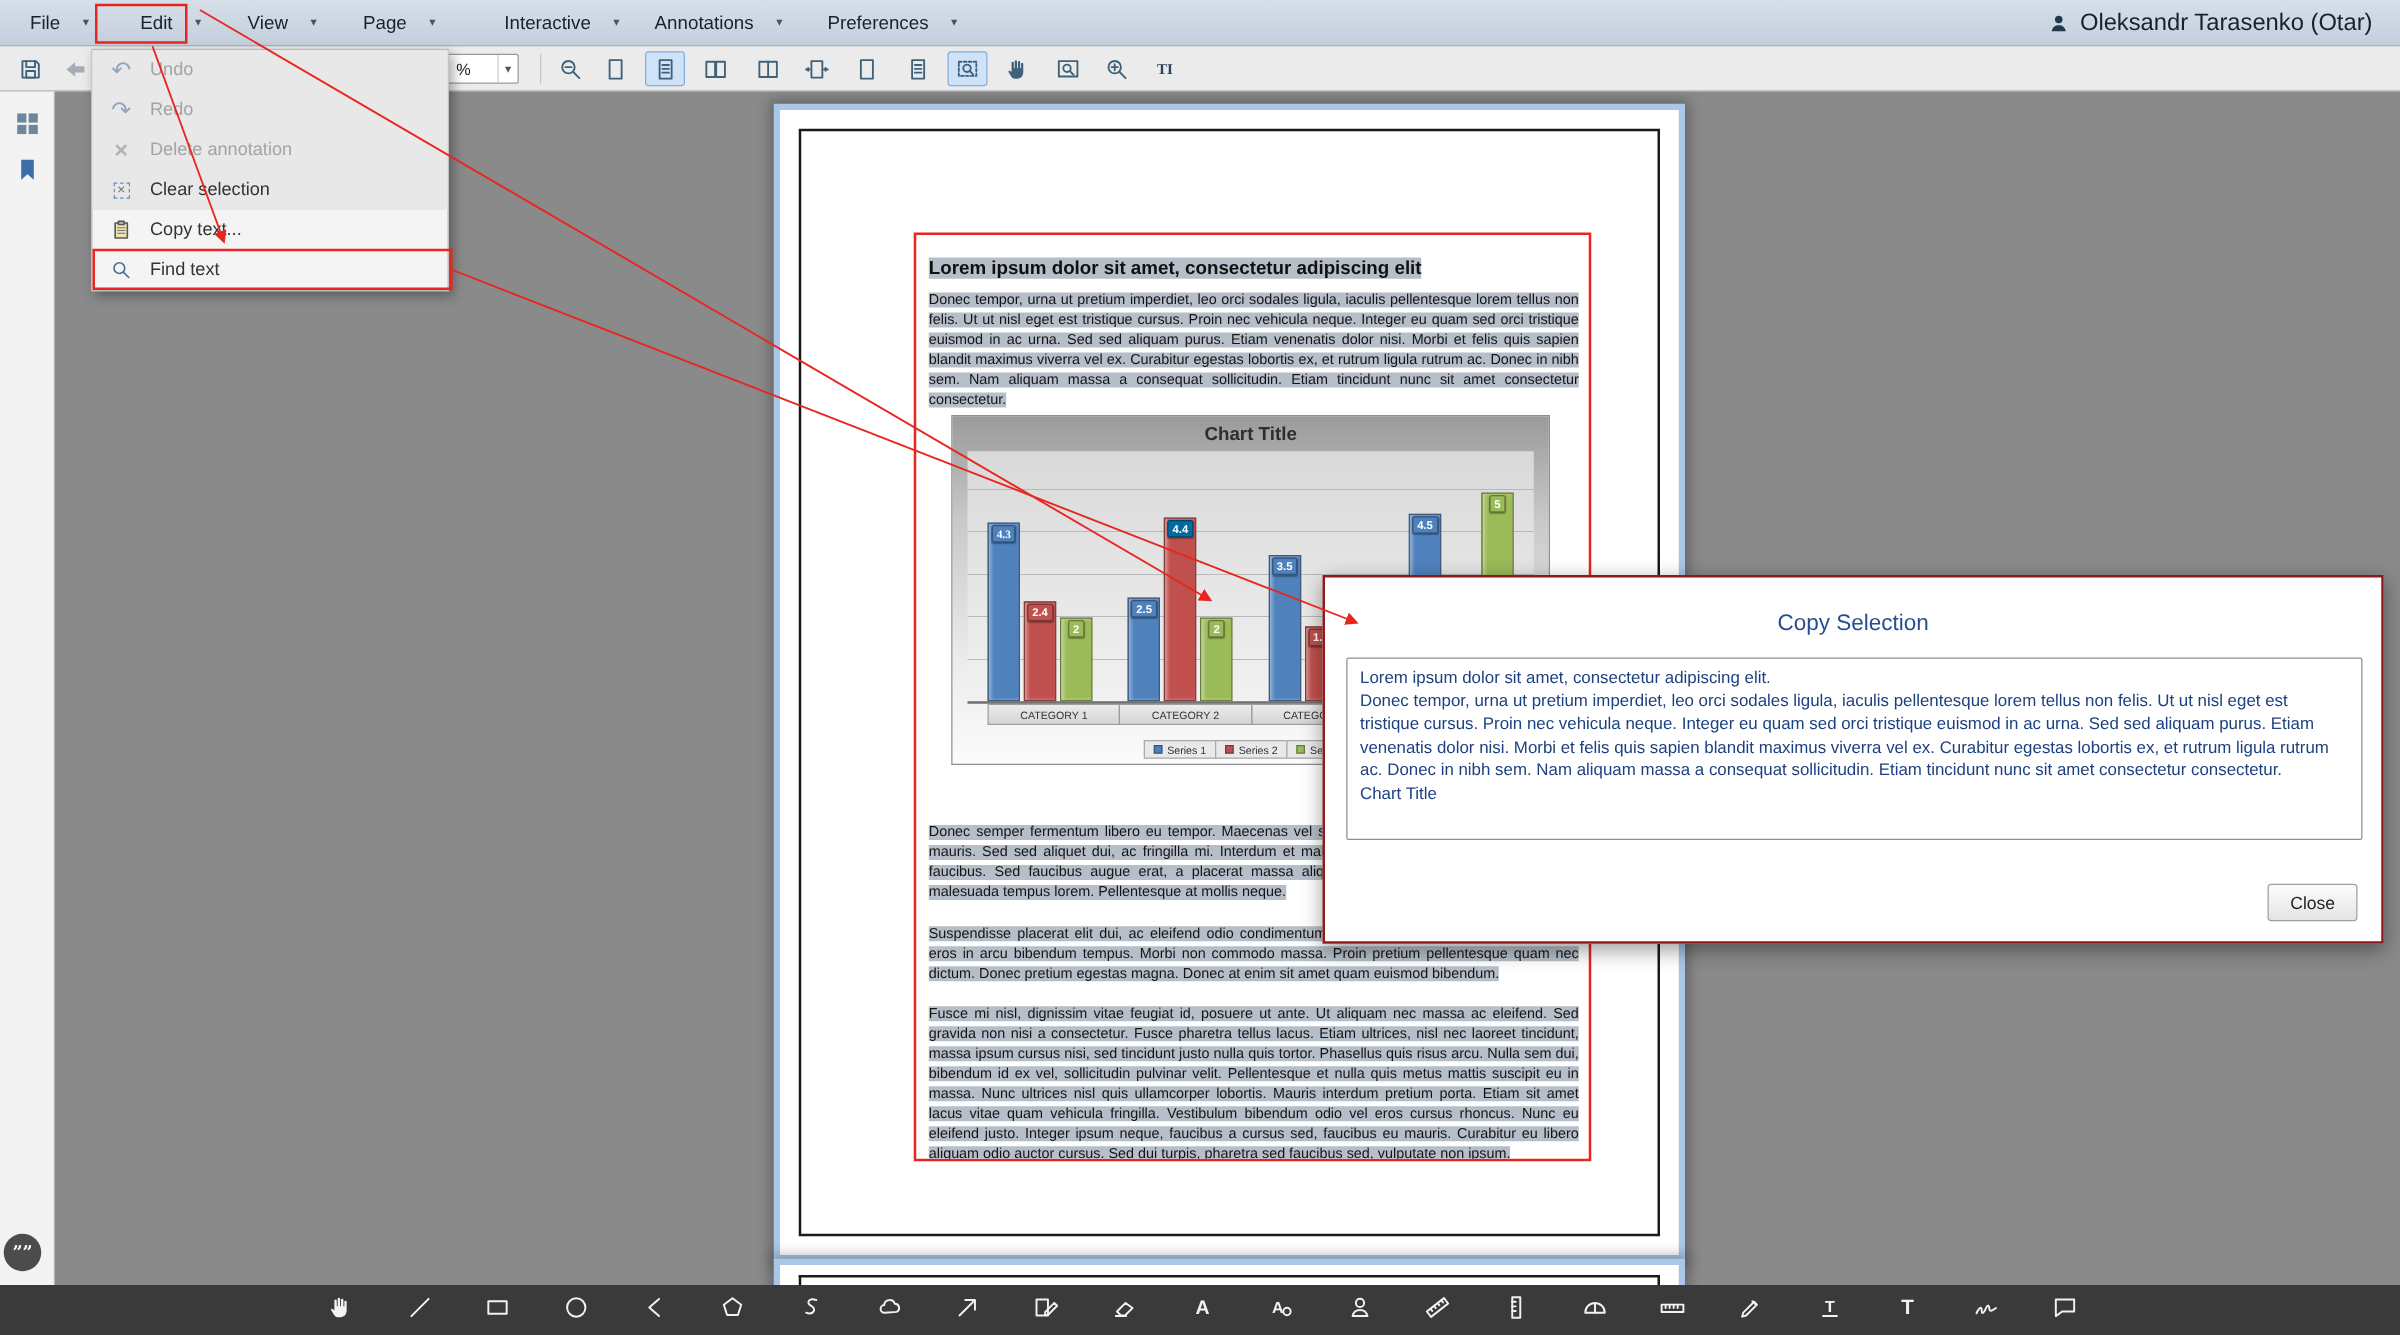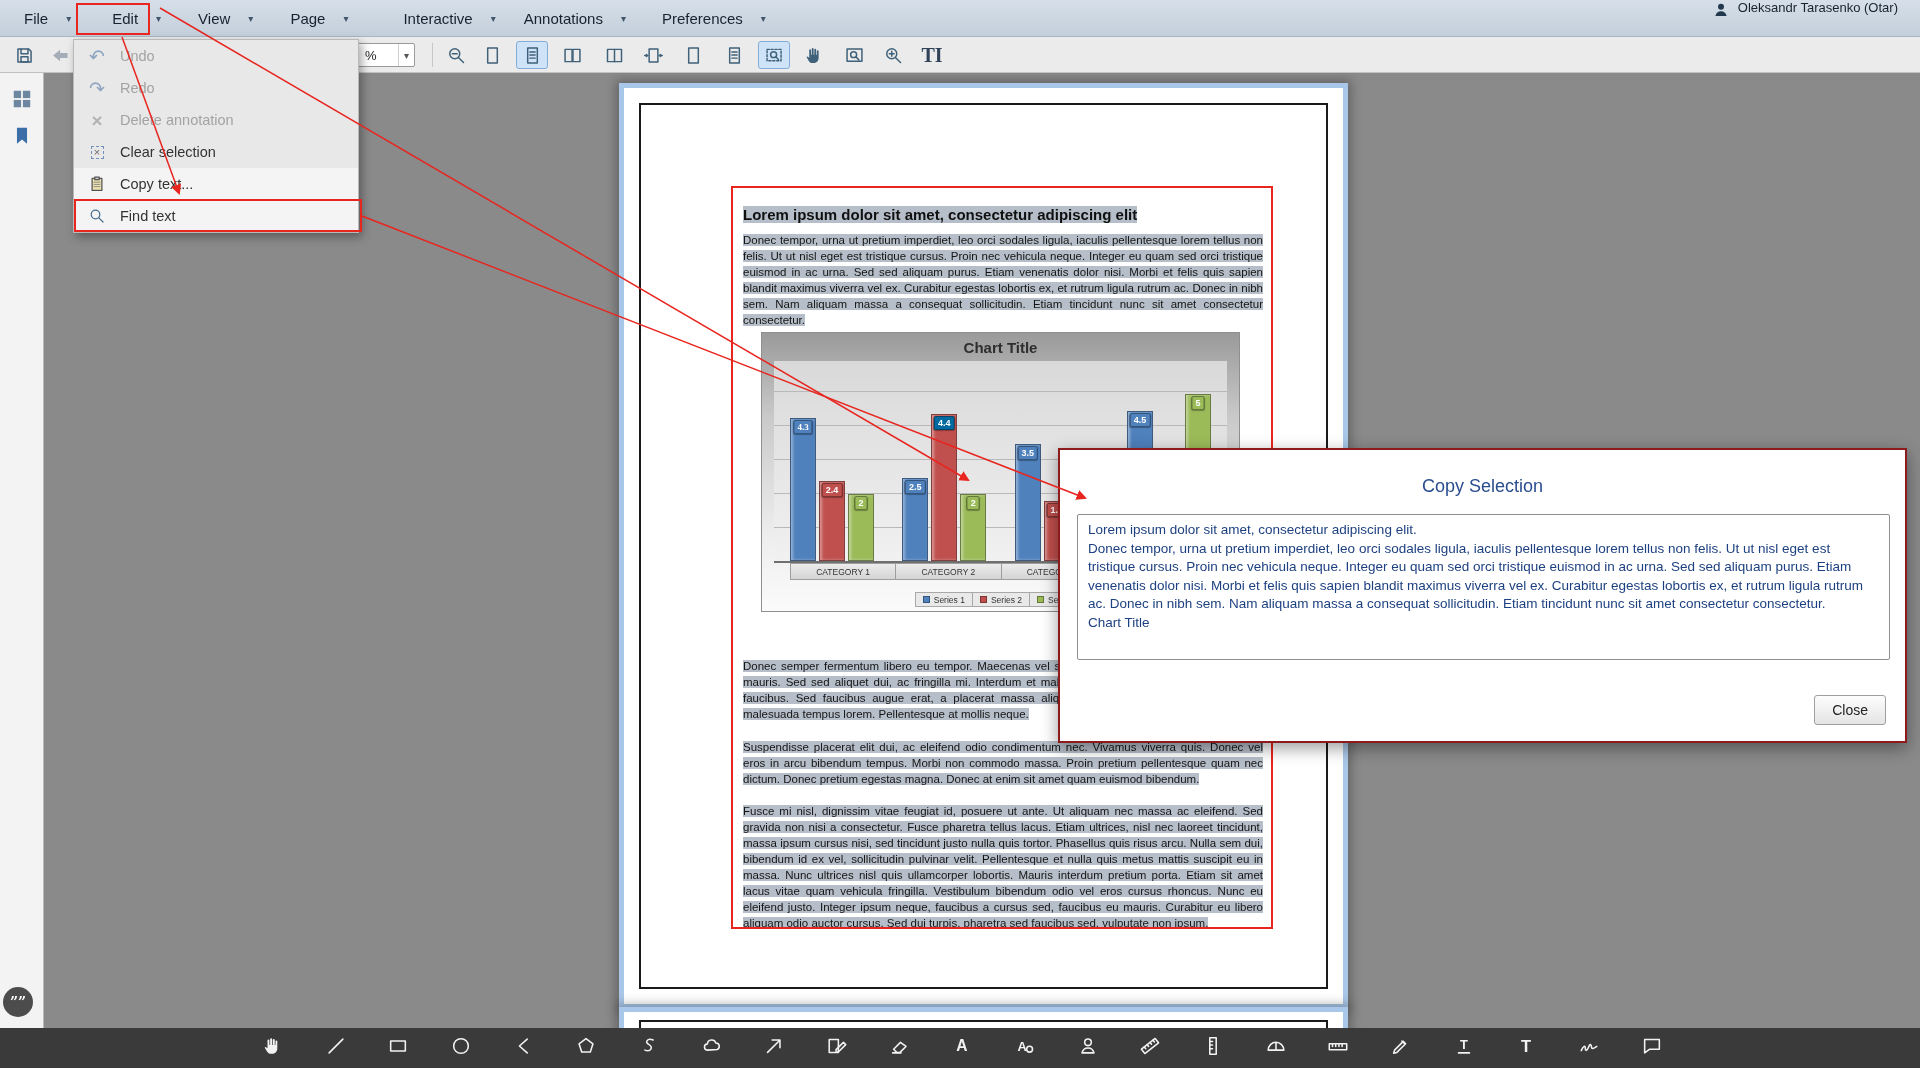--- a/index.html
+++ b/index.html
@@ -3,30 +3,30 @@
 <meta charset="utf-8">
 <style>
   *{margin:0;padding:0;box-sizing:border-box}
   html,body{width:1920px;height:1068px}
   body{position:relative;overflow:hidden;background:#8a8a8a;font-family:"Liberation Sans","DejaVu Sans",sans-serif;color:#16222e}
 
   
   .menubar{position:absolute;top:0;left:0;right:0;height:37px;background:linear-gradient(#d6dfe9,#c3cfdb);border-bottom:1px solid #a9b5c2;display:flex;align-items:center;z-index:20}
   .mitem{display:inline-flex;align-items:center;gap:18px;font-size:15px;color:#16222e;cursor:default}
   .caret{font-size:10px;color:#41566b}
-  .user{position:absolute;right:22px;top:0;height:37px;display:flex;align-items:flex-start;gap:7px;font-size:13px}
+  .user{position:absolute;right:22px;top:0;height:37px;display:flex;align-items:center;gap:7px;font-size:19px}
   .user svg{width:18px;height:18px;color:#22384e}
 
   
   .toolbar{position:absolute;top:37px;left:0;right:0;height:36px;background:#ebebeb;border-bottom:1px solid #c2c2c2;z-index:20}
   .tbtn{position:absolute;top:4px;width:32px;height:28px;display:flex;align-items:center;justify-content:center;color:#3f617a;border-radius:3px;border:1px solid transparent}
   .tbtn svg{width:21px;height:21px}
   .tbtn.active{background:#cfe3f8;border-color:#84aed9}
   .tbtn.disabled{color:#a5aeb8}
-  .tbtn.text-btn{font-family:"Liberation Serif","DejaVu Serif",serif;font-weight:bold;font-size:20px;color:#2f4258}
+  .tbtn.text-btn{font-family:"Liberation Serif","DejaVu Serif",serif;font-weight:bold;font-size:12px;color:#2f4258}
   .zoom-select{position:absolute;left:355px;top:6px;width:60px;height:24px;background:#fff;border:1px solid #9a9a9a;border-radius:2px;display:flex;align-items:center;font-size:13px;color:#222;padding-left:9px}
   .zoom-select .caret{margin-left:auto;align-self:stretch;display:flex;align-items:center;padding:0 5px;border-left:1px solid #cfcfcf;color:#555}
   .tsep{position:absolute;top:6px;width:1px;height:24px;background:#c6c6c6}
 
   
   .sidebar{position:absolute;left:0;top:73px;bottom:0;width:44px;background:#f3f3f3;border-right:1px solid #b9b9b9;z-index:5}
   .side-icon{width:22px;height:22px;margin:15px auto 0;display:block}
   .side-icon svg{width:22px;height:22px}
 
   
@@ -61,21 +61,21 @@
   .menu-item.disabled{color:#a3a3a3}
   .micon{width:20px;height:20px;display:flex;align-items:center;justify-content:center}
   .micon svg{width:18px;height:18px}
   .uarrow{font-size:19px;line-height:1;color:#8ea6bf}
   .xmark-d{font-size:19px;font-weight:bold;color:#b3b3b3;line-height:1}
   .dash-box{width:13px;height:13px;border:1.6px dashed #7390bd;display:inline-flex;align-items:center;justify-content:center}
   .dash-box .x-mark{font-size:11px;color:#6d6d6d;line-height:1}
   .find-ic{color:#4a7090}
 
   
-  .dialog{position:absolute;left:1058px;top:448px;width:849px;height:295px;background:#fff;border:2px solid #8e1b1b;z-index:40;box-shadow:0 5px 16px rgba(0,0,0,.4)}
+  .dialog{position:absolute;left:1058px;top:460px;width:849px;height:295px;background:#fff;border:2px solid #8e1b1b;z-index:40;box-shadow:0 5px 16px rgba(0,0,0,.4)}
   .dialog-title{margin-top:26px;text-align:center;font-size:18px;color:#2a4d8f}
   .dialog-text{position:absolute;left:17px;top:64px;width:813px;height:146px;border:1px solid #8f8f8f;border-radius:2px;padding:6px 10px;font-size:13.5px;line-height:18.5px;color:#1d4080;white-space:pre-wrap;overflow:hidden;background:#fff}
   .close-btn{position:absolute;right:19px;bottom:16px;padding:6px 17px;font-size:14px;color:#222;background:linear-gradient(#fdfdfd,#e4e4e4);border:1px solid #9f9f9f;border-radius:3px;cursor:default}
 
   
   .bottombar{position:absolute;left:0;right:0;bottom:0;height:40px;background:#3a3a3a;z-index:45}
   .bottombar-inner{position:absolute;left:260px;right:255px;top:0;bottom:0;display:flex;align-items:center;justify-content:space-between}
   .btool{width:26px;height:26px;color:#f2f2f2;display:flex;align-items:center;justify-content:center}
   .btool svg{width:22px;height:22px}
 

